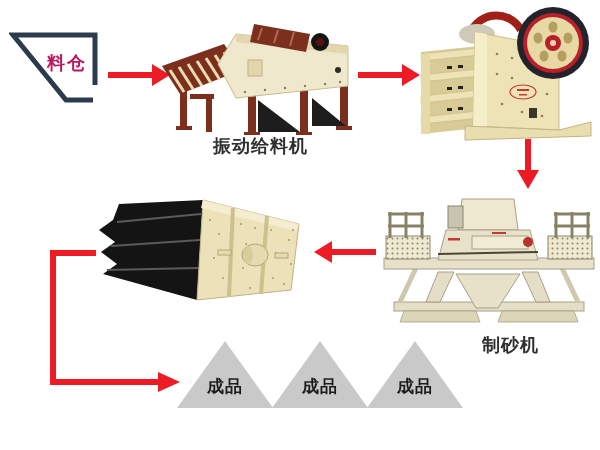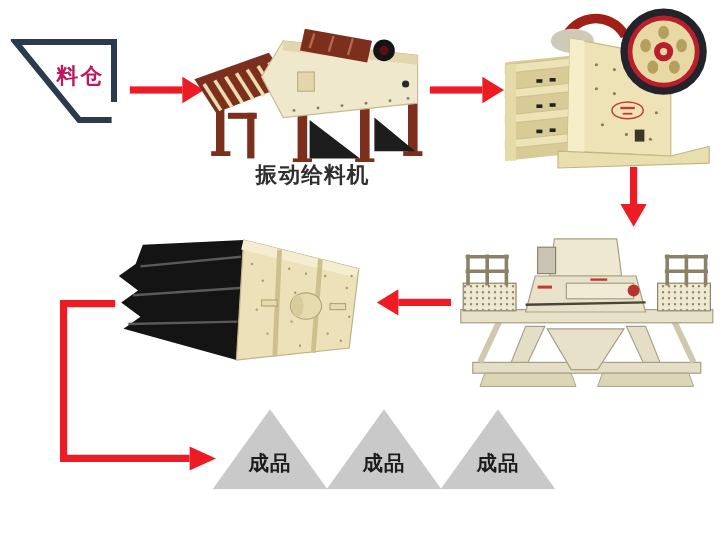--- a/index.html
+++ b/index.html
@@ -199,20 +199,21 @@
       <rect x="68" y="10" width="15" height="22" fill="#c9c4b2" stroke="#8d8568" stroke-width="1"></rect>
 
       <polygon points="66,34 150,34 158,64 58,64" fill="#e9e2ca" stroke="#a79f85" stroke-width="1"></polygon>
       <rect x="92" y="40" width="56" height="13" fill="#f1ebd6" stroke="#a79f85" stroke-width="1"></rect>
       <circle cx="148" cy="46" r="5" fill="#b8332f"></circle>
       <rect x="68" y="42" width="12" height="2.5" fill="#c23a32"></rect>
       <rect x="112" y="36" width="14" height="2" fill="#c23a32"></rect>
       <line x1="58" y1="58" x2="158" y2="56" stroke="#4a4536" stroke-width="2"></line>
     </svg>
   </div>
+  <div class="machine-label" style="left:482px;top:333px;">制砂机</div>
 
   <div class="abs" style="left:314px;top:241px;">
     <svg width="62" height="22" viewBox="0 0 62 22">
       <polygon points="18,0 0,11 18,22" fill="#ed1c24"></polygon>
       <rect x="18" y="8" width="44" height="6" fill="#ed1c24"></rect>
     </svg>
   </div>
 
   <div class="abs" style="left:95px;top:198px;">
     <svg width="220" height="106" viewBox="0 0 220 106">

